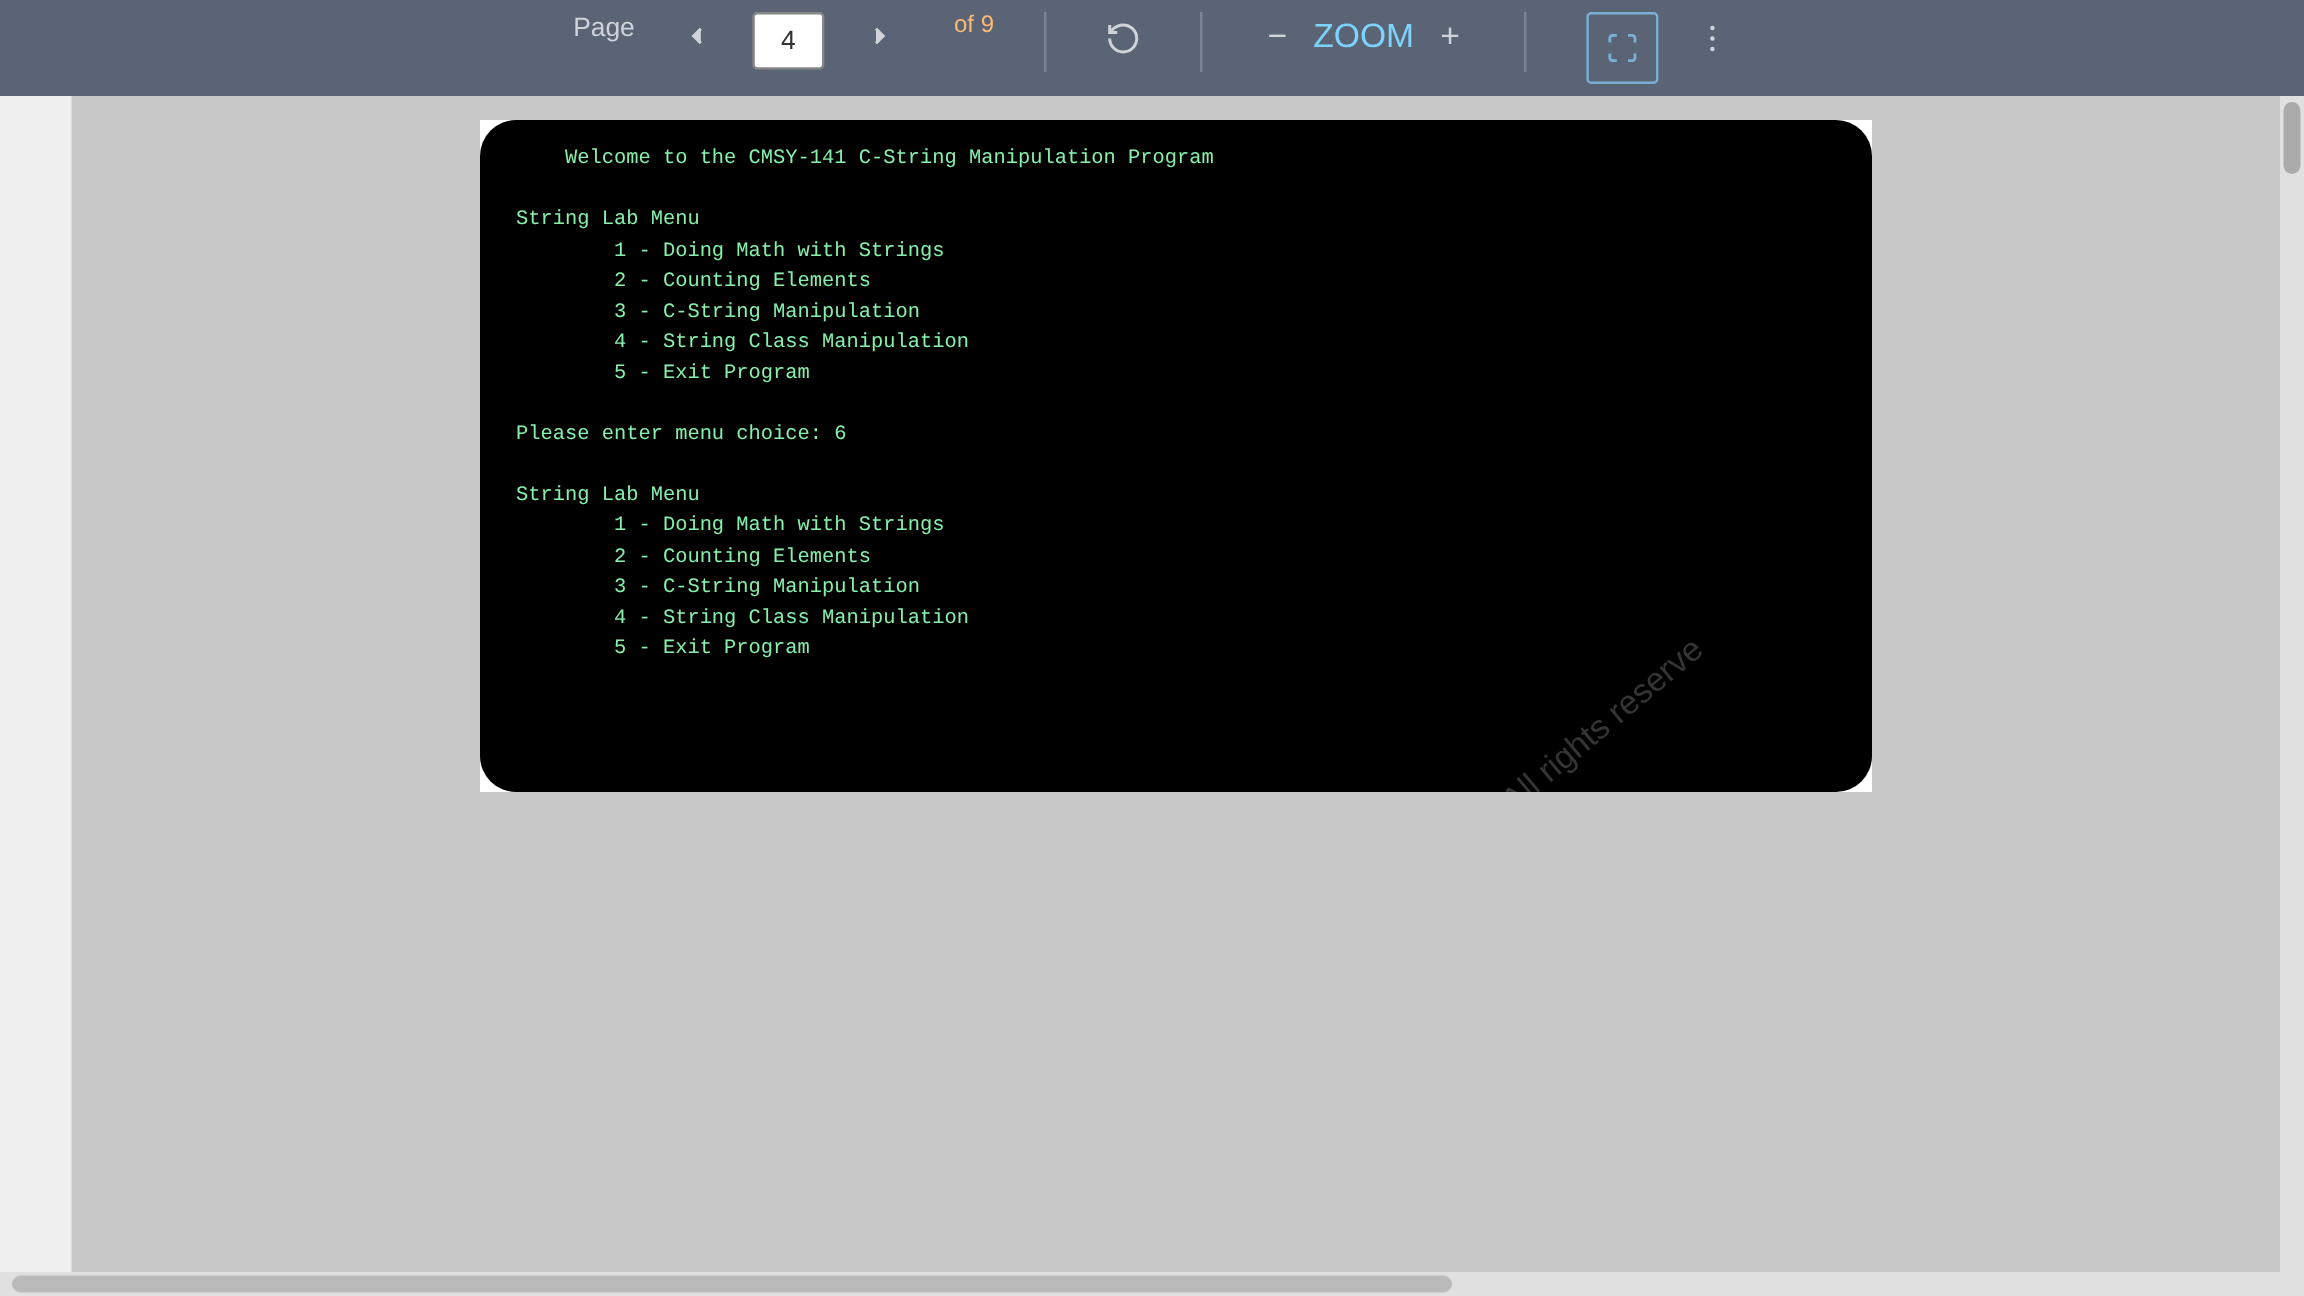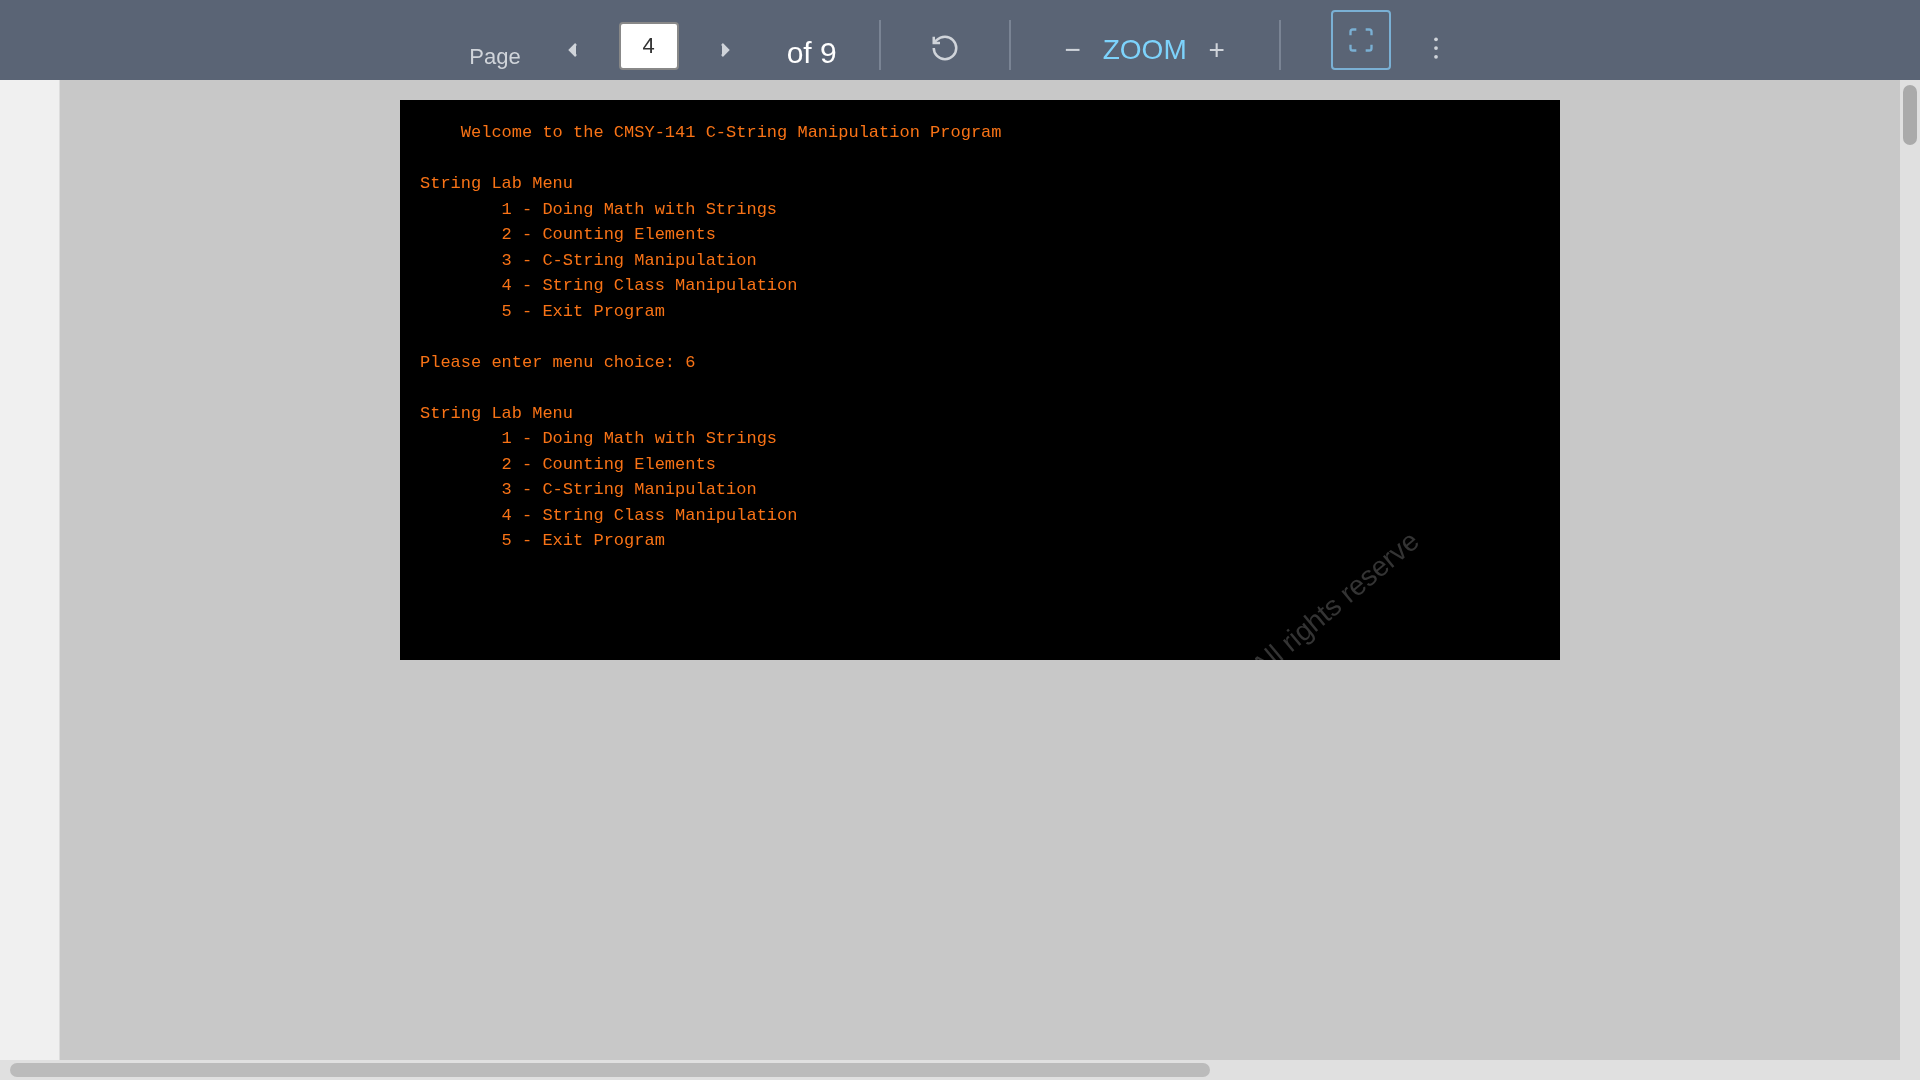--- a/index.html
+++ b/index.html
@@ -25,21 +25,21 @@
       background: #5a6475;
       display: flex;
       align-items: center;
       justify-content: center;
       position: relative;
       flex-shrink: 0;
     }
 
     .toolbar-center {
       display: flex;
-      align-items: flex-end;
+      align-items: flex-start;
       gap: 26px;
     }
 
     .toolbar-label {
       color: #d0d4da;
       font-size: 22px;
       margin-right: 6px;
     }
 
     .nav-btn {
@@ -61,22 +61,22 @@
       height: 48px;
       background: white;
       border: 2px solid #888;
       border-radius: 4px;
       text-align: center;
       font-size: 22px;
       color: #333;
     }
 
     .of-pages {
-      color: #ffffff;
-      font-size: 30px;
+      color: #fdba74;
+      font-size: 20px;
       margin-left: 16px;
     }
 
     .toolbar-divider {
       width: 2px;
       height: 50px;
       background: #7a8494;
       margin: 0 16px;
     }
 
@@ -199,25 +199,26 @@
       min-height: 560px;
       position: relative;
       overflow: hidden;
     }
 
     
     .terminal {
       background: #000000;
       width: 100%;
       min-height: 560px;
-      padding: 20px 20px;
+      padding: 20px 30px;
       font-family: 'Courier New', Courier, monospace;
       font-size: 17px;
-      color: #f97316;
+      color: #86efac;
       line-height: 1.5;
+      border-radius: 30px;
     }
 
     .terminal-line {
       display: block;
       white-space: pre;
     }
 
     .terminal-empty {
       display: block;
       height: 1.5em;

